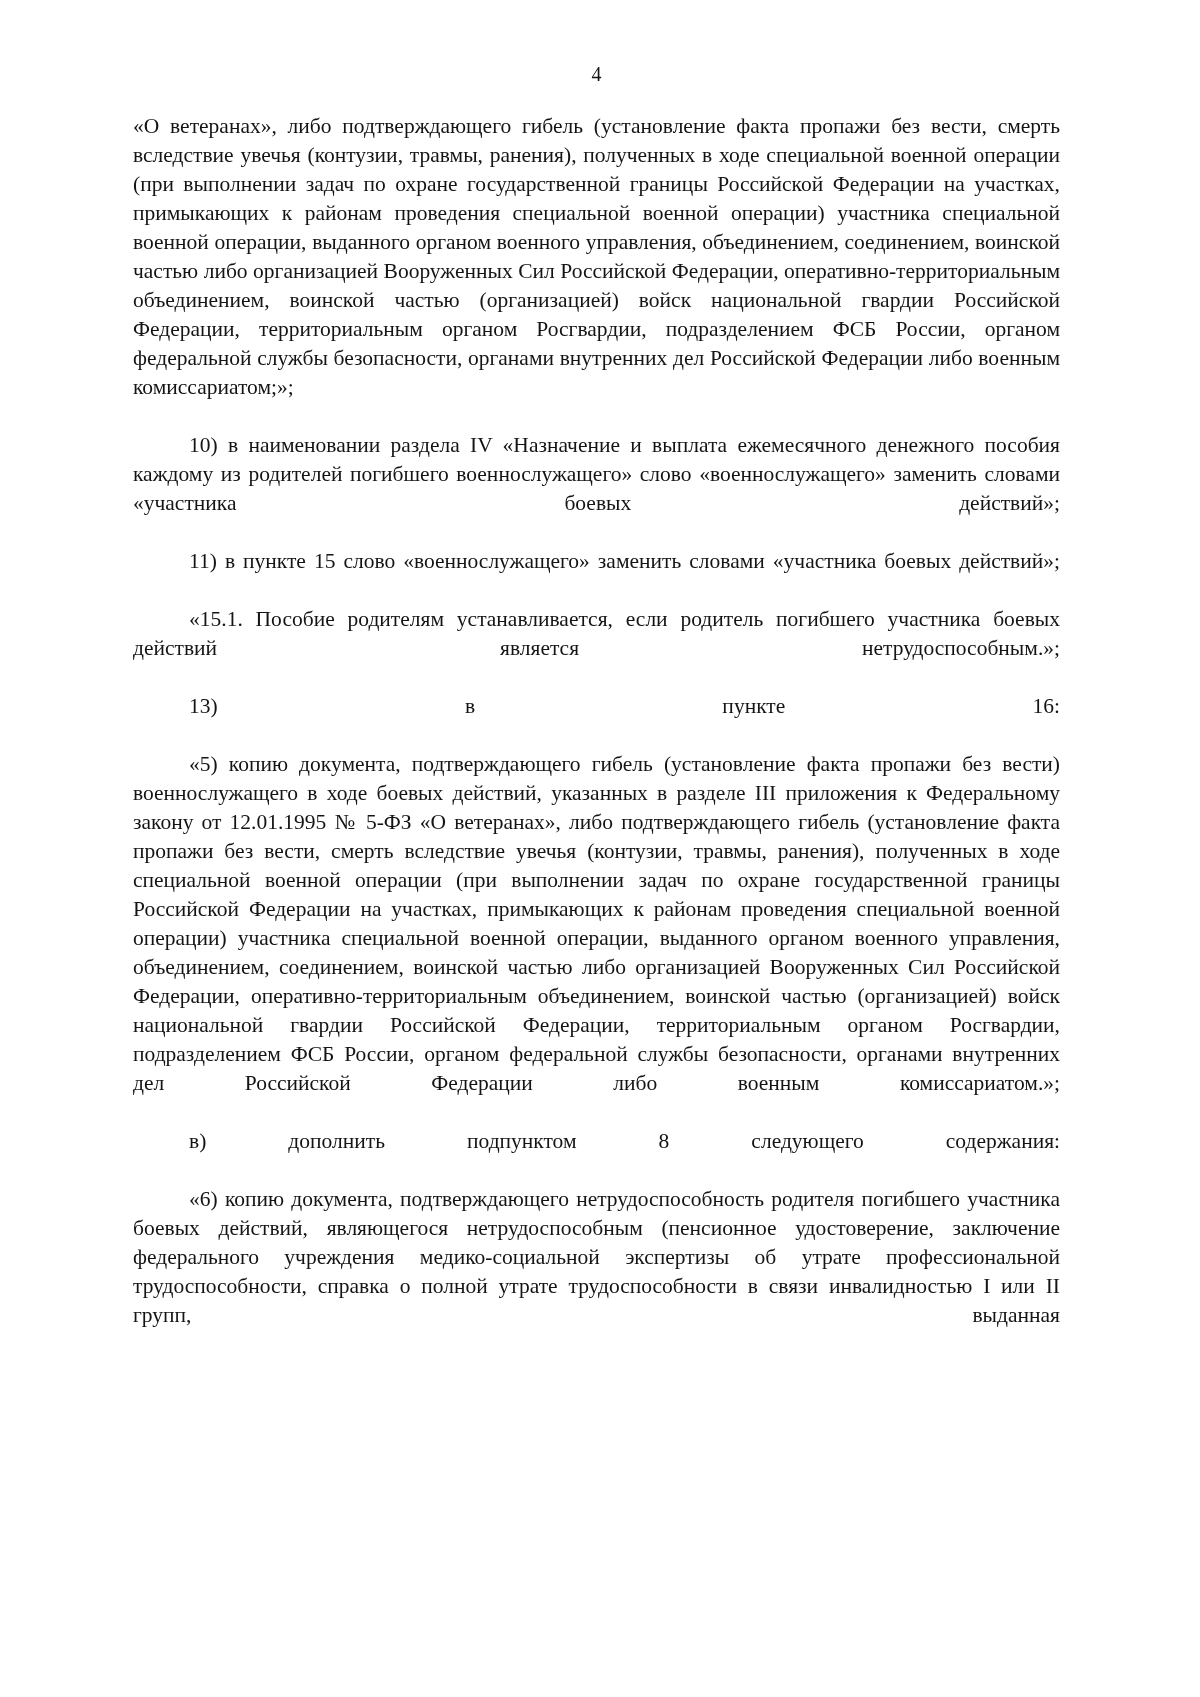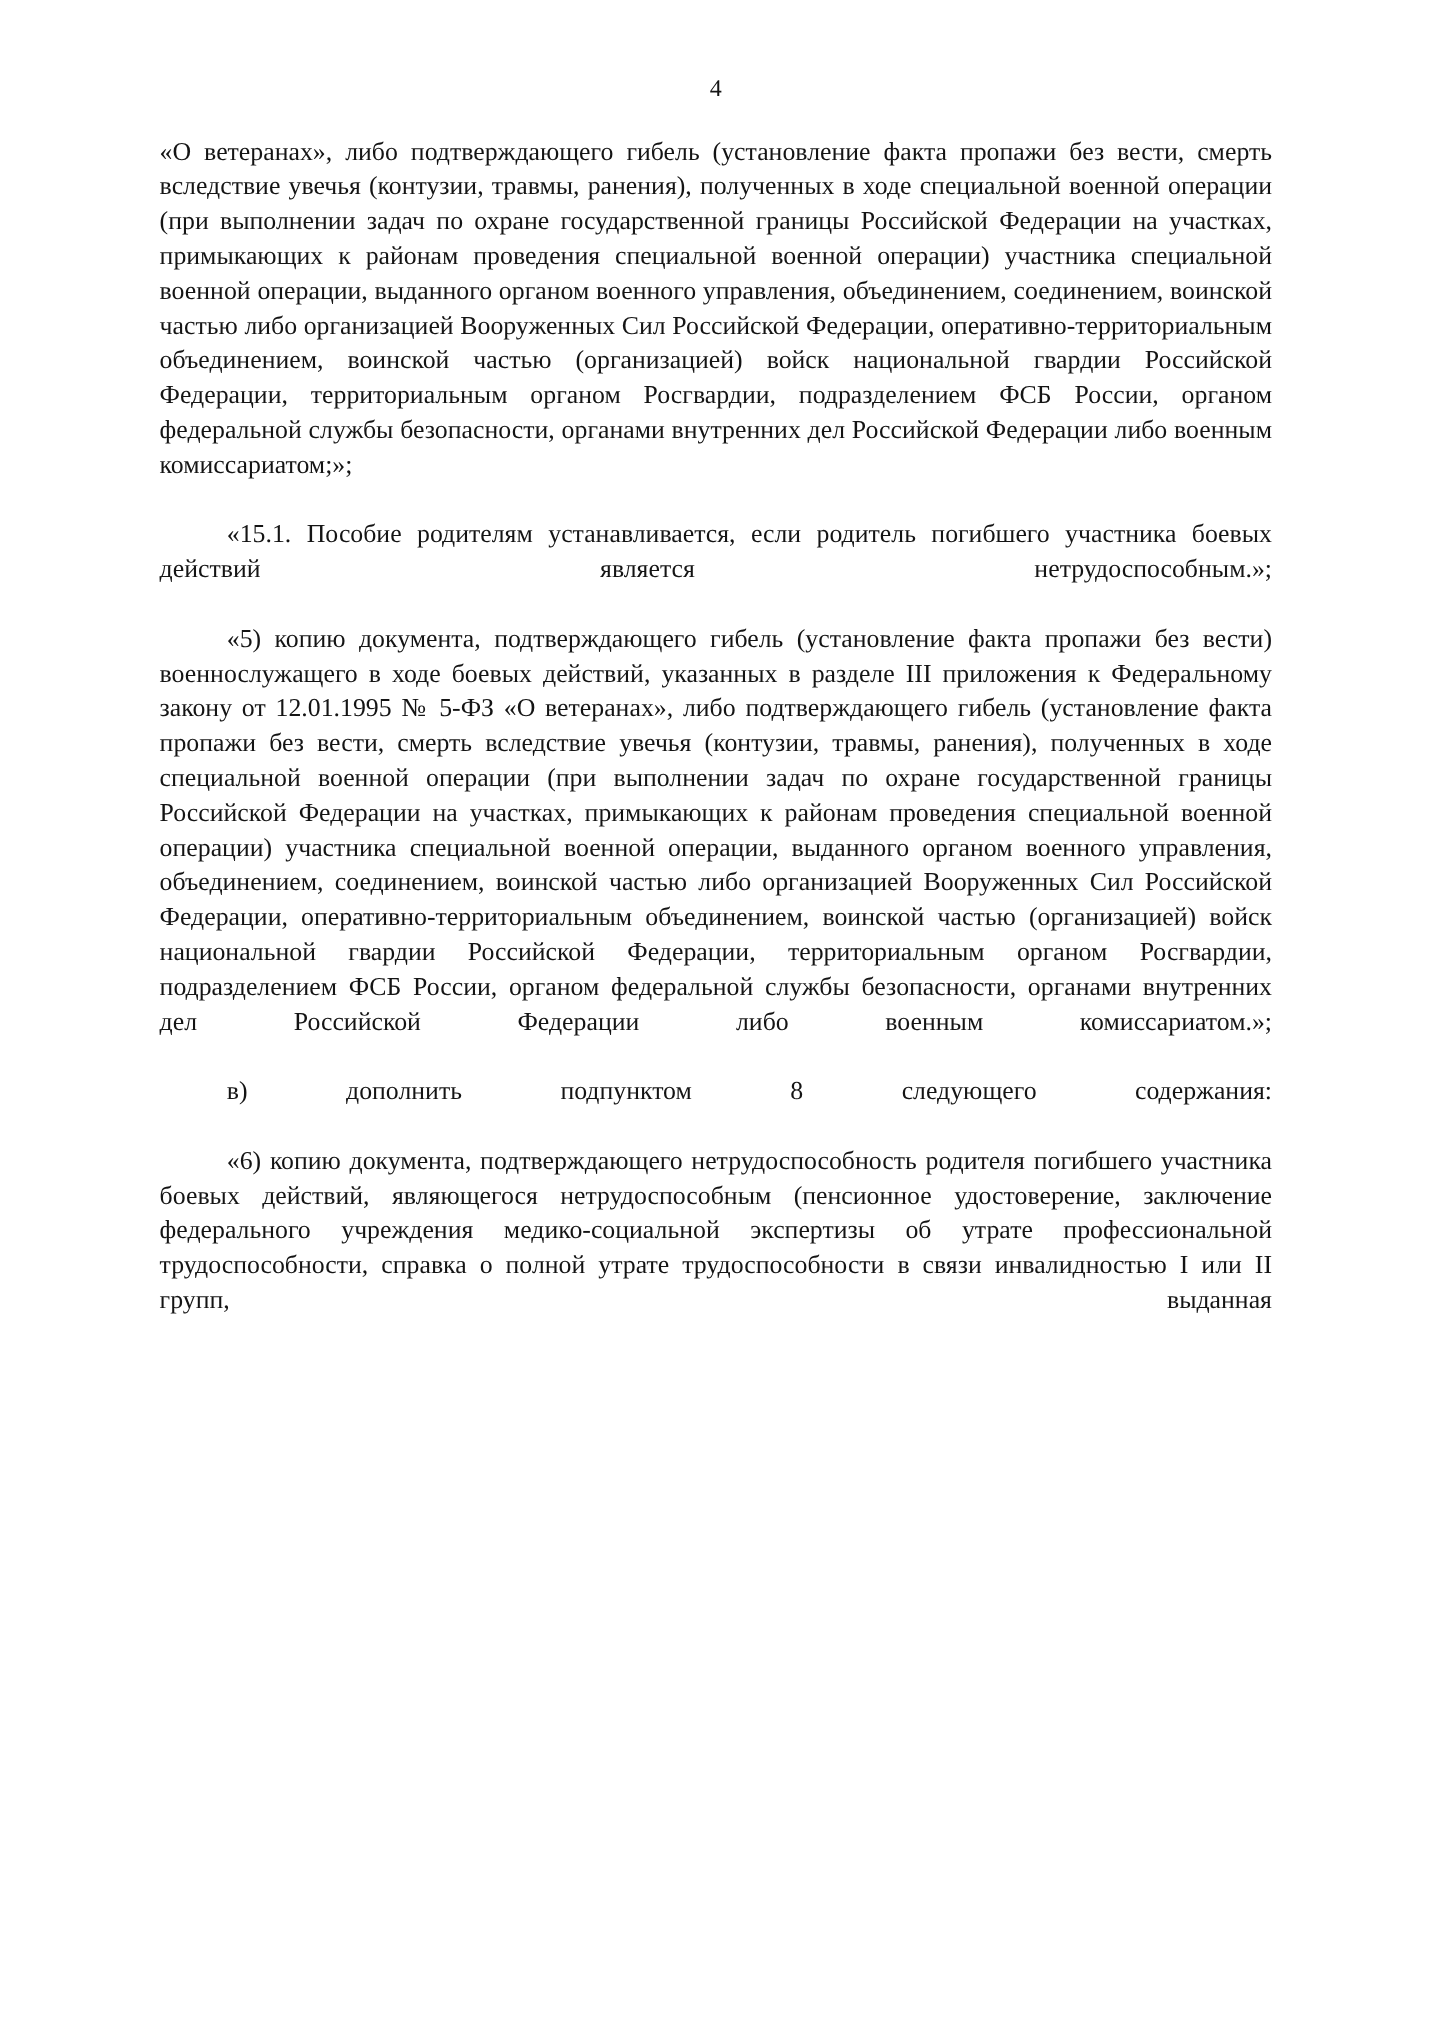--- a/index.html
+++ b/index.html
@@ -53,19 +53,22 @@
 </head>
 <body>
 
 <div class="page">
 
   <div class="page-number">4</div>
 
   <div class="doc-body">
 
     <p class="para">«О ветеранах», либо подтверждающего гибель (установление факта пропажи без вести, смерть вследствие увечья (контузии, травмы, ранения), полученных в ходе специальной военной операции (при выполнении задач по охране государственной границы Российской Федерации на участках, примыкающих к районам проведения специальной военной операции) участника специальной военной операции, выданного органом военного управления, объединением, соединением, воинской частью либо организацией Вооруженных Сил Российской Федерации, оперативно-территориальным объединением, воинской частью (организацией) войск национальной гвардии Российской Федерации, территориальным органом Росгвардии, подразделением ФСБ России, органом федеральной службы безопасности, органами внутренних дел Российской Федерации либо военным комиссариатом;»;</p>
+    <p class="para indent">10) в наименовании раздела IV «Назначение и выплата ежемесячного денежного пособия каждому из родителей погибшего военнослужащего» слово «военнослужащего» заменить словами «участника боевых действий»;</p>
+    <p class="para indent">11) в пункте 15 слово «военнослужащего» заменить словами «участника боевых действий»;</p>
     <p class="para indent">«15.1. Пособие родителям устанавливается, если родитель погибшего участника боевых действий является нетрудоспособным.»;</p>
+    <p class="para indent">13) в пункте 16:</p>
     <p class="para indent">«5) копию документа, подтверждающего гибель (установление факта пропажи без вести) военнослужащего в ходе боевых действий, указанных в разделе III приложения к Федеральному закону от 12.01.1995 № 5-ФЗ «О ветеранах», либо подтверждающего гибель (установление факта пропажи без вести, смерть вследствие увечья (контузии, травмы, ранения), полученных в ходе специальной военной операции (при выполнении задач по охране государственной границы Российской Федерации на участках, примыкающих к районам проведения специальной военной операции) участника специальной военной операции, выданного органом военного управления, объединением, соединением, воинской частью либо организацией Вооруженных Сил Российской Федерации, оперативно-территориальным объединением, воинской частью (организацией) войск национальной гвардии Российской Федерации, территориальным органом Росгвардии, подразделением ФСБ России, органом федеральной службы безопасности, органами внутренних дел Российской Федерации либо военным комиссариатом.»;</p>
     <p class="para indent">в) дополнить подпунктом 8 следующего содержания:</p>
     <p class="para indent">«6) копию документа, подтверждающего нетрудоспособность родителя погибшего участника боевых действий, являющегося нетрудоспособным (пенсионное удостоверение, заключение федерального учреждения медико-социальной экспертизы об утрате профессиональной трудоспособности, справка о полной утрате трудоспособности в связи инвалидностью I или II групп, выданная</p>
 
   </div>
 </div>
 
 </body></html>

